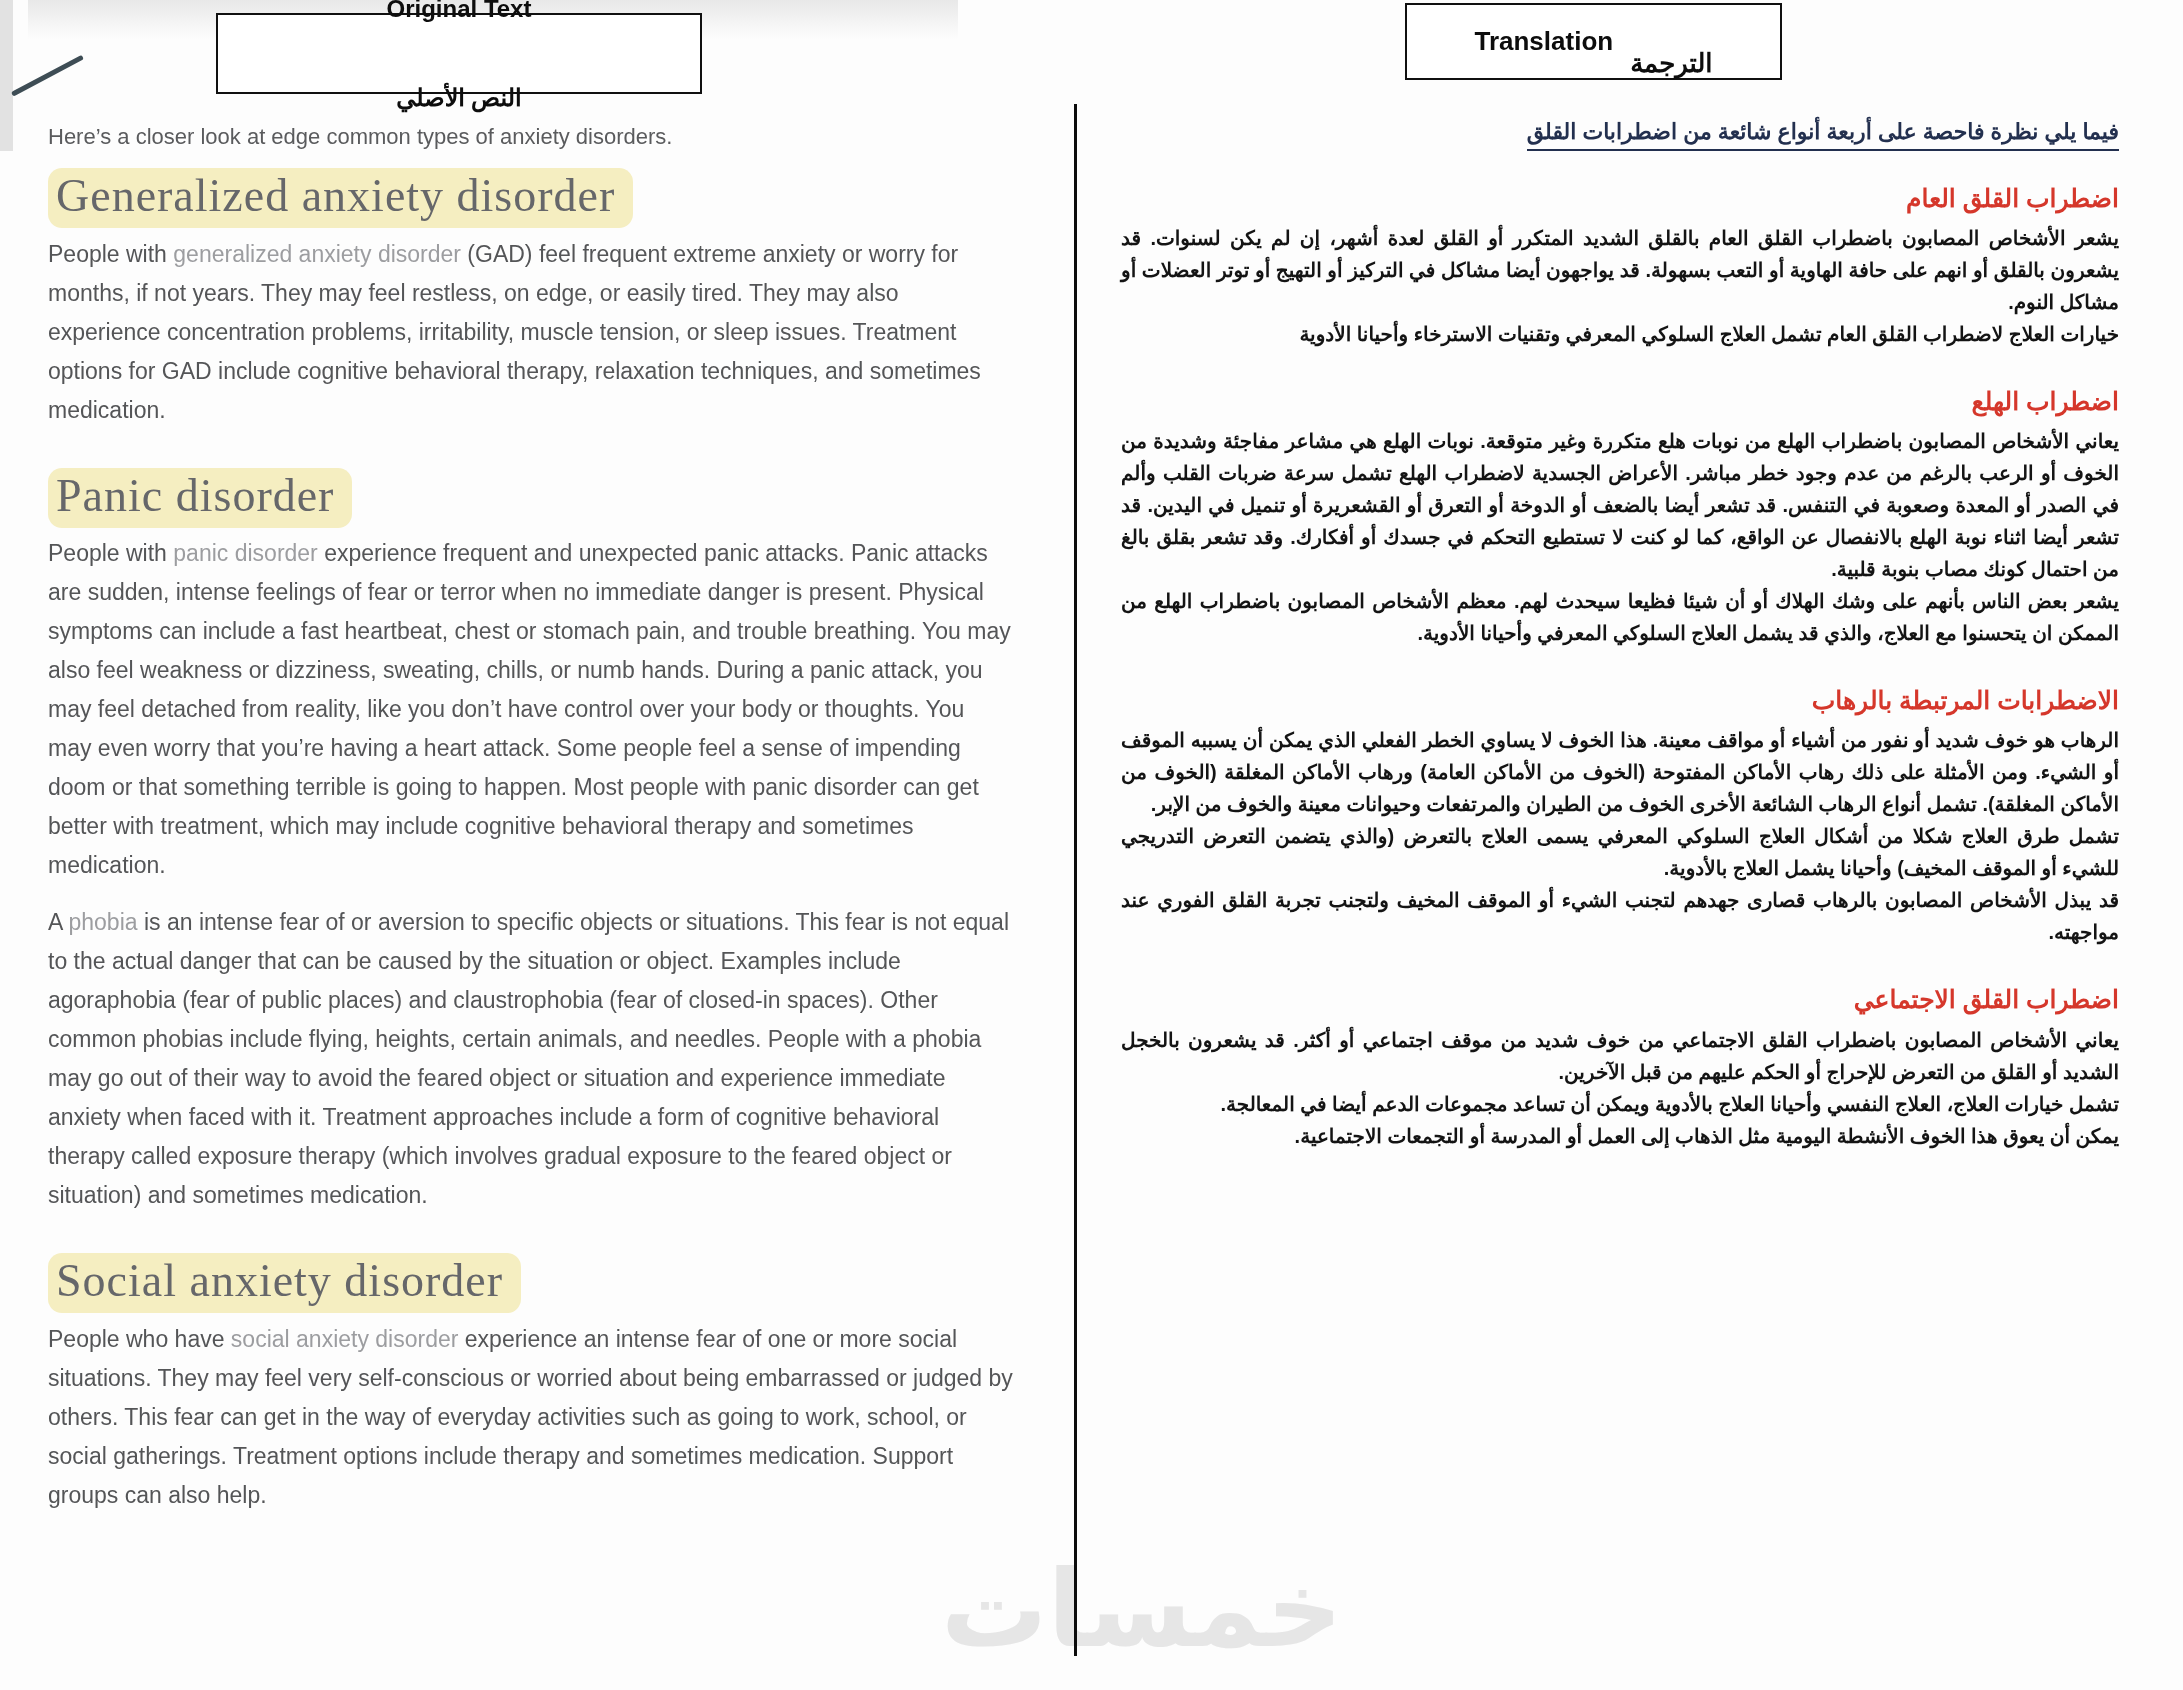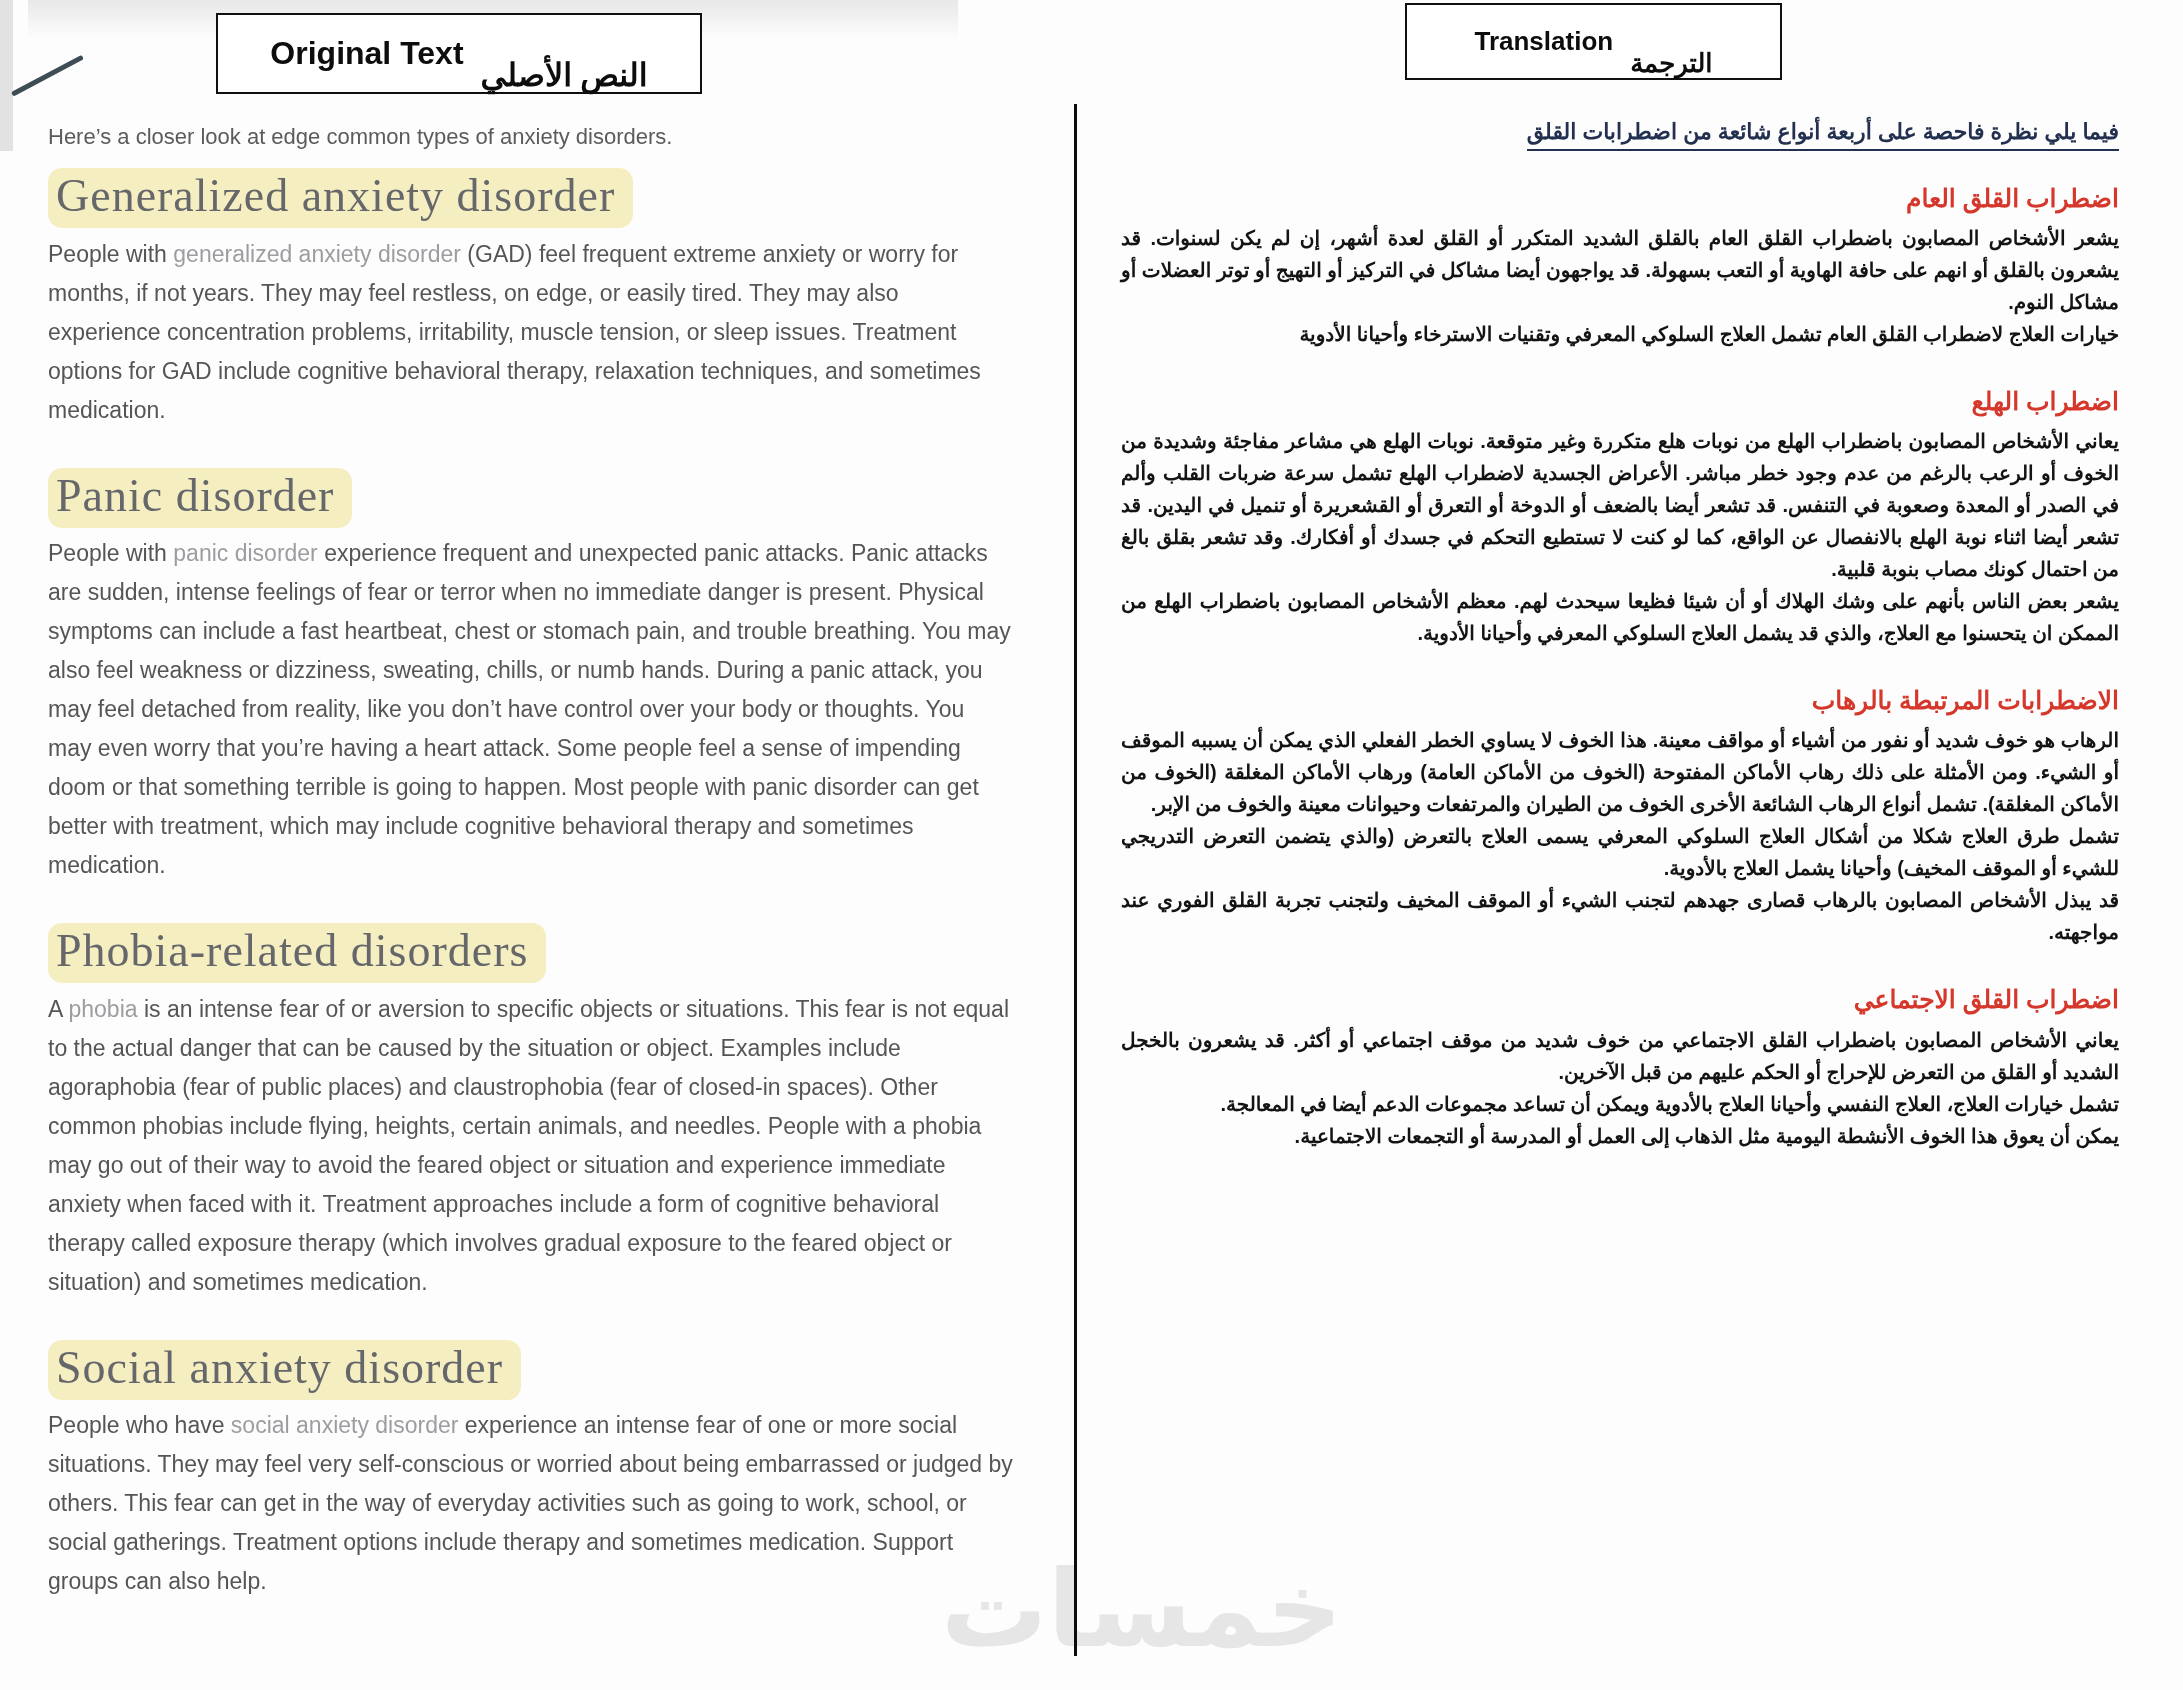--- a/index.html
+++ b/index.html
@@ -16,21 +16,21 @@
   .scan-top{position:absolute;left:28px;top:0;width:930px;height:39px;
     background:linear-gradient(#e8e8e8, rgba(255,255,255,0));}
   .scan-corner{position:absolute;left:0;top:0;width:13px;height:151px;background:#e2e2e2;}
   .pen-mark{position:absolute;left:12px;top:92px;width:80px;height:4.5px;
     background:#3e4d55;transform:rotate(-28deg);transform-origin:0 50%;border-radius:2.5px;}
 
   
   .header-box{position:absolute;border:2.5px solid #101010;background:#ffffff;
     display:flex;align-items:center;justify-content:center;gap:17px;
     font-weight:bold;color:#0d0d0d;}
-  .header-left{left:216px;top:12.6px;width:482px;height:77px;font-size:32px;}
+  .header-left{left:216px;top:12.6px;width:482px;height:77px;font-size:24px;flex-direction:column;}
   .header-right{left:1405px;top:3px;width:373px;height:73px;font-size:26px;}
   .header-box .ar{font-family:Liberation Serif, serif;font-weight:bold;margin-top:44px;}
 
   
   .divider{position:absolute;left:1074px;top:104px;width:2.5px;height:1552px;
     background:#0c0c0c;z-index:3;}
 
   
   .watermark{position:absolute;left:941px;top:1557px;z-index:0;
     font-family:"DejaVu Sans",sans-serif;font-weight:bold;
@@ -82,21 +82,20 @@
 
   <div class="watermark">خمسات</div>
 
   <div class="col-en">
     <p class="intro-en">Here’s a closer look at edge common types of anxiety disorders.</p>
     <div id="en-sections">
         <h2 class="en-heading"><span class="hl">Generalized anxiety disorder</span></h2>
         <p class="en-para"><span>People with </span><span class="light">generalized anxiety disorder</span><span> (GAD) feel frequent extreme anxiety or worry for months, if not years. They may feel restless, on edge, or easily tired. They may also experience concentration problems, irritability, muscle tension, or sleep issues. Treatment options for GAD include cognitive behavioral therapy, relaxation techniques, and sometimes medication.</span></p>
         <h2 class="en-heading"><span class="hl">Panic disorder</span></h2>
         <p class="en-para"><span>People with </span><span class="light">panic disorder</span><span> experience frequent and unexpected panic attacks. Panic attacks are sudden, intense feelings of fear or terror when no immediate danger is present. Physical symptoms can include a fast heartbeat, chest or stomach pain, and trouble breathing. You may also feel weakness or dizziness, sweating, chills, or numb hands. During a panic attack, you may feel detached from reality, like you don’t have control over your body or thoughts. You may even worry that you’re having a heart attack. Some people feel a sense of impending doom or that something terrible is going to happen. Most people with panic disorder can get better with treatment, which may include cognitive behavioral therapy and sometimes medication.</span></p>
-        <h2 class="en-heading"><span class="hl">Phobia-related disorders</span></h2>
         <p class="en-para"><span>A </span><span class="light">phobia</span><span> is an intense fear of or aversion to specific objects or situations. This fear is not equal to the actual danger that can be caused by the situation or object. Examples include agoraphobia (fear of public places) and claustrophobia (fear of closed-in spaces). Other common phobias include flying, heights, certain animals, and needles. People with a phobia may go out of their way to avoid the feared object or situation and experience immediate anxiety when faced with it. Treatment approaches include a form of cognitive behavioral therapy called exposure therapy (which involves gradual exposure to the feared object or situation) and sometimes medication.</span></p>
         <h2 class="en-heading"><span class="hl">Social anxiety disorder</span></h2>
         <p class="en-para"><span>People who have </span><span class="light">social anxiety disorder</span><span> experience an intense fear of one or more social situations. They may feel very self-conscious or worried about being embarrassed or judged by others. This fear can get in the way of everyday activities such as going to work, school, or social gatherings. Treatment options include therapy and sometimes medication. Support groups can also help.</span></p>
       </div>
   </div>
 
   <div class="col-ar" dir="rtl">
     <p class="ar-intro"><span class="u">فيما يلي نظرة فاحصة على أربعة أنواع شائعة من اضطرابات القلق</span></p>
     <div id="ar-sections">
         <h2 class="ar-heading">اضطراب القلق العام</h2>

